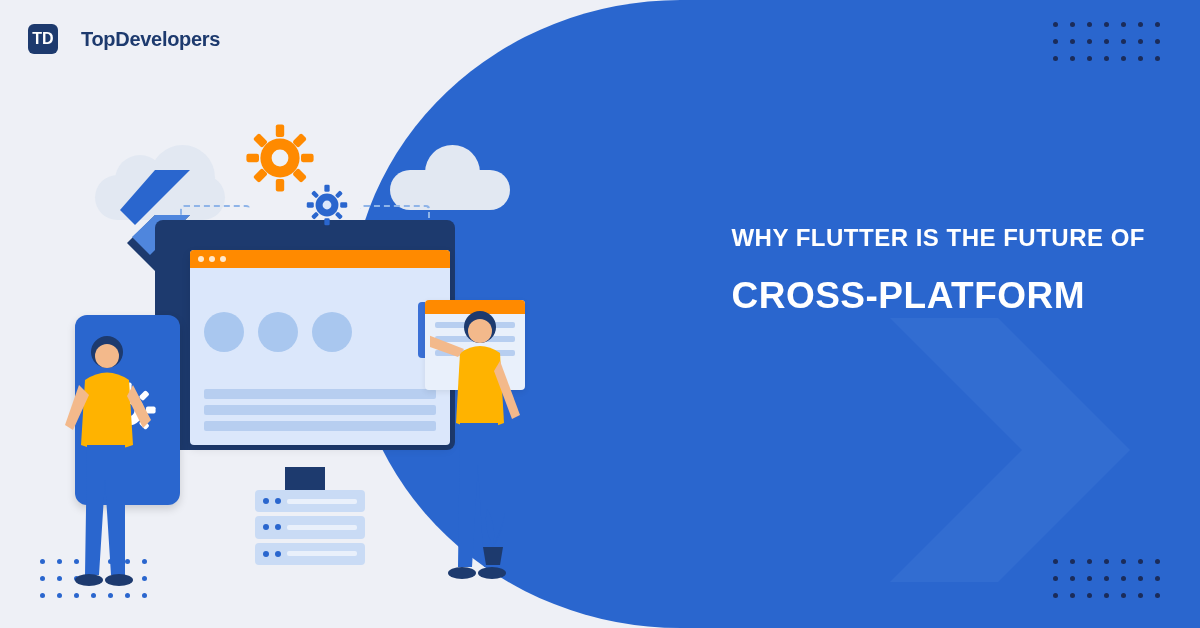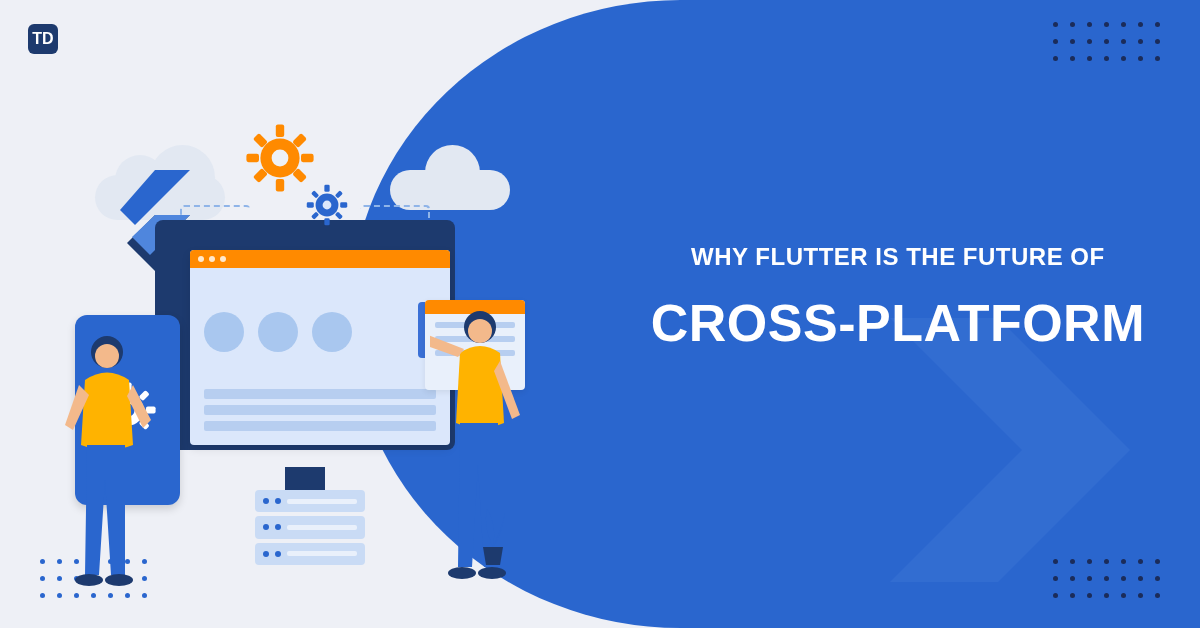--- a/index.html
+++ b/index.html
@@ -67,34 +67,34 @@
     .dots-tr { top: 22px; right: 40px; grid-template-columns: repeat(7, 5px); }
     .dots-tr .d { background: #1b2c5a; }
     .dots-bl { bottom: 30px; left: 40px; grid-template-columns: repeat(7, 5px); }
     .dots-bl .d { background: #2a66ce; }
     .dots-br { bottom: 30px; right: 40px; grid-template-columns: repeat(7, 5px); }
     .dots-br .d { background: #1b2c5a; }
     
     .headline {
       position: absolute;
       right: 55px;
-      top: 243px;
+      top: 224px;
       color: #ffffff;
       z-index: 10;
-      text-align: center;
+      text-align: left;
     }
     .kicker {
       font-size: 24px;
       font-weight: 800;
       letter-spacing: 0.5px;
       text-transform: uppercase;
       margin-bottom: 20px;
     }
     .title {
-      font-size: 52px;
+      font-size: 37px;
       line-height: 1.08;
       font-weight: 900;
       letter-spacing: 0.5px;
       text-transform: uppercase;
       margin-top: 24px;
     }
     
     .illus {
       position: absolute;
       left: 60px;
@@ -232,20 +232,21 @@
   <div class="blue-wave"></div>
 
   <div class="chevron-shade">
     <svg viewBox="0 0 100 110">
       <polygon points="0,0 45,0 100,55 45,110 0,110 55,55" fill="#4f86dd"></polygon>
     </svg>
   </div>
 
   <div class="logo">
     <div class="logo-mark">TD</div>
+    <div class="logo-text">TopDevelopers</div>
   </div>
 
   <div class="dot-grid dots-tr">
     <span class="d"></span>
       <span class="d"></span>
       <span class="d"></span>
       <span class="d"></span>
       <span class="d"></span>
       <span class="d"></span>
       <span class="d"></span>

